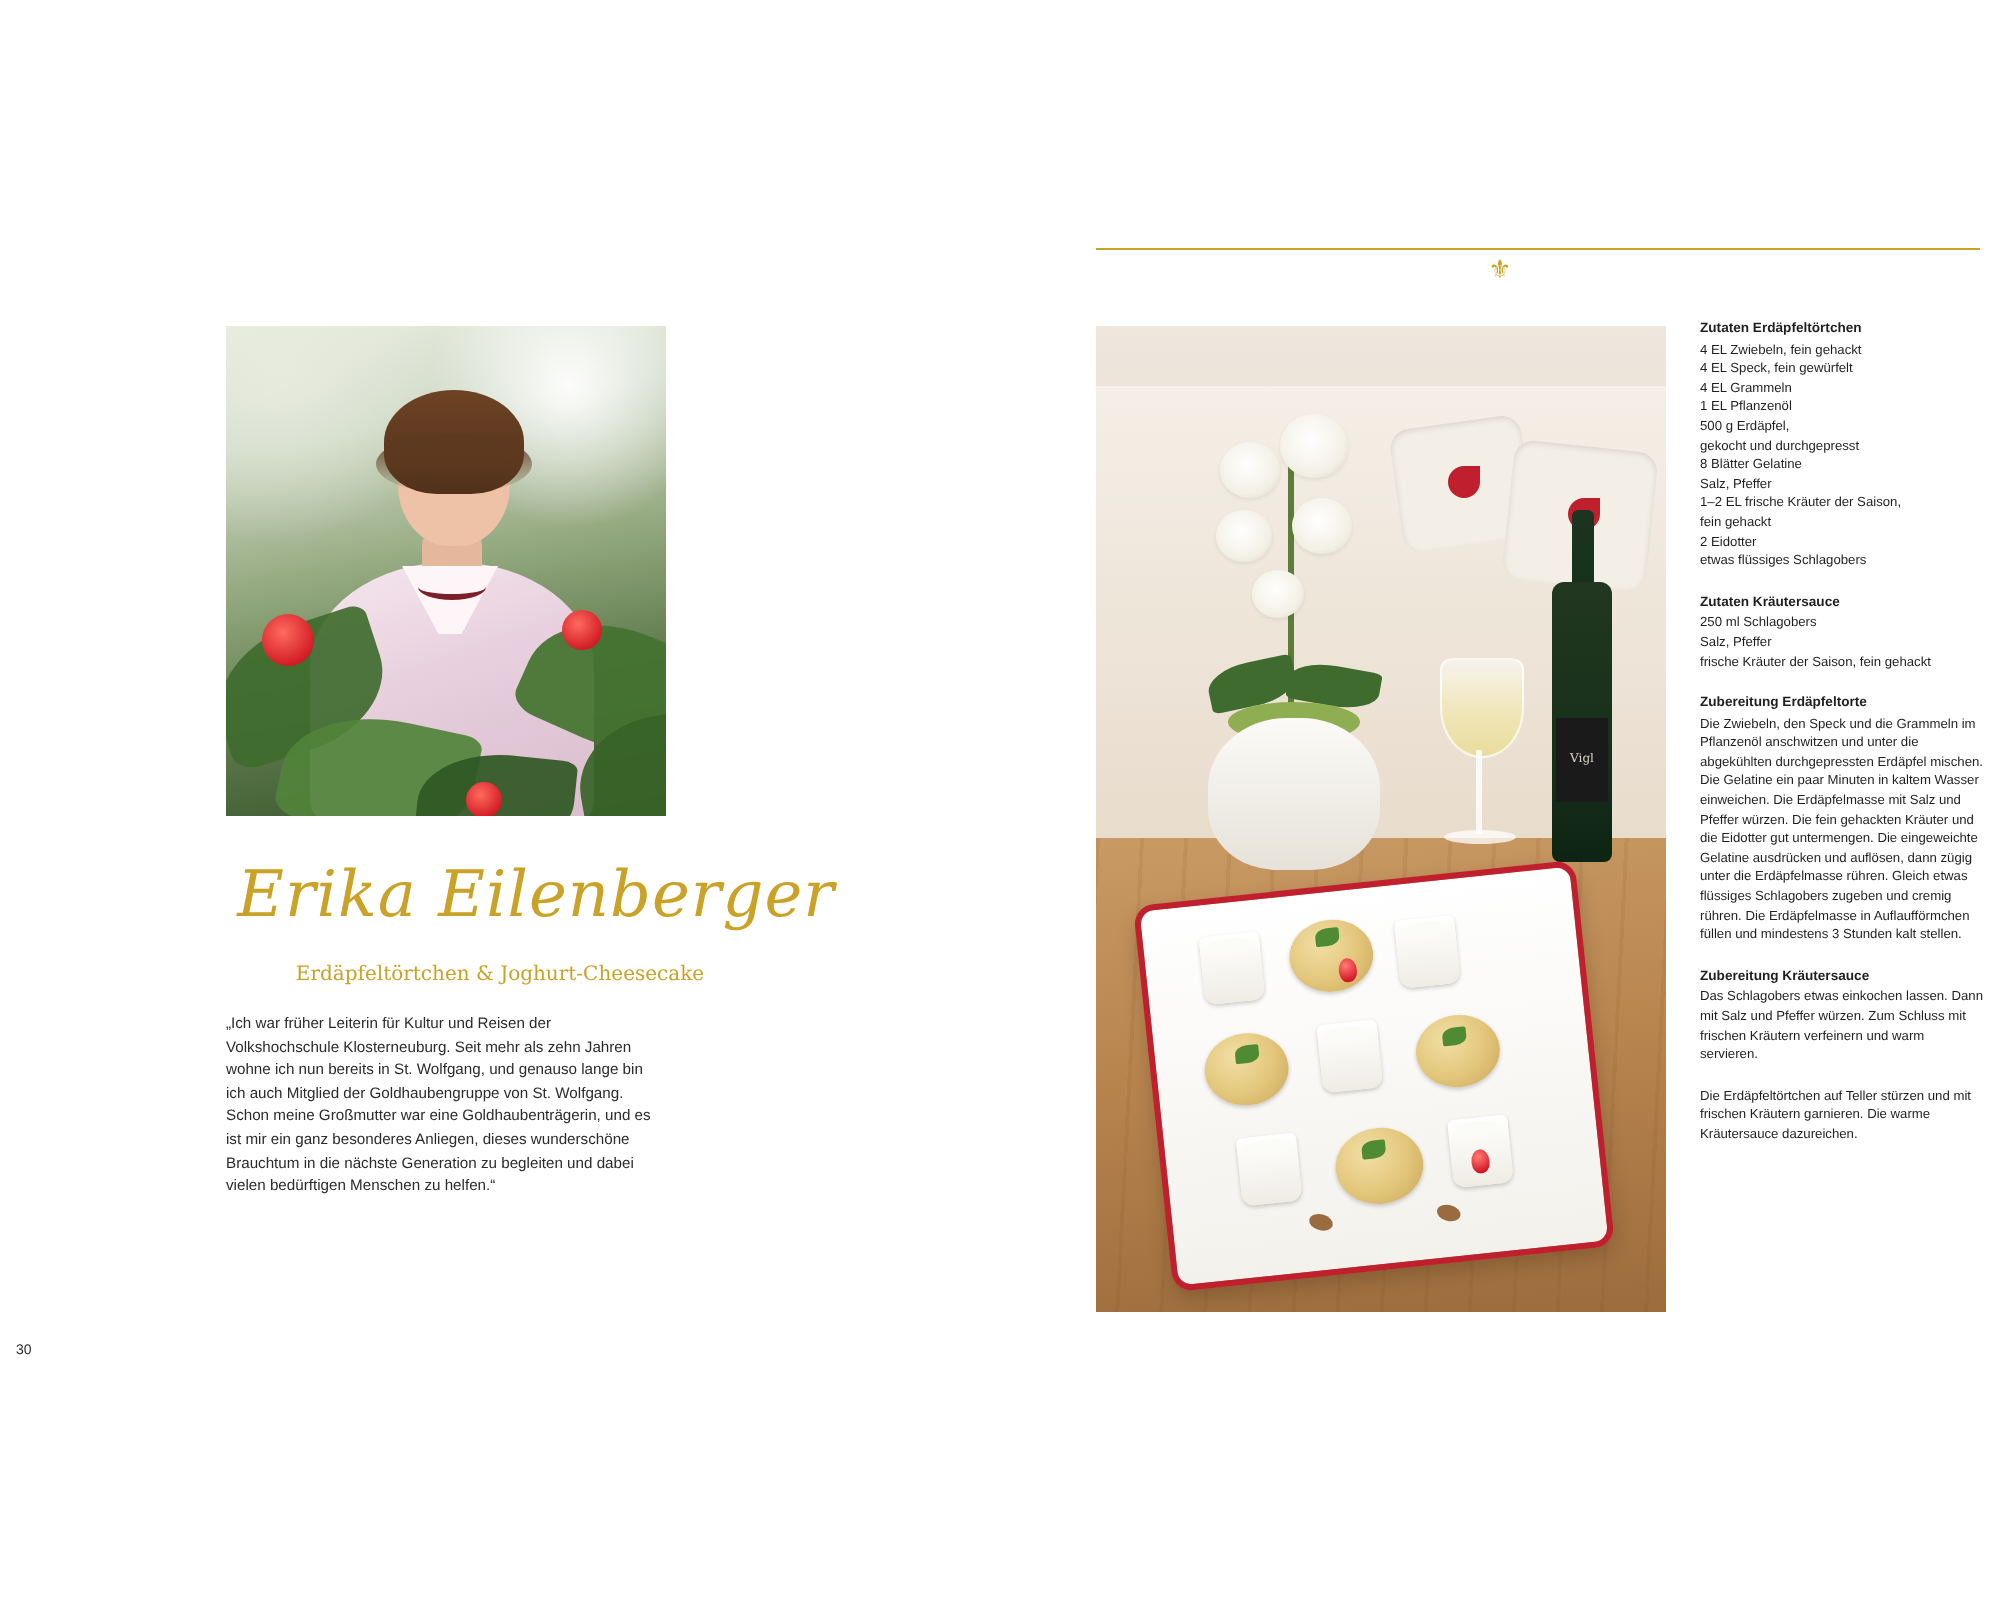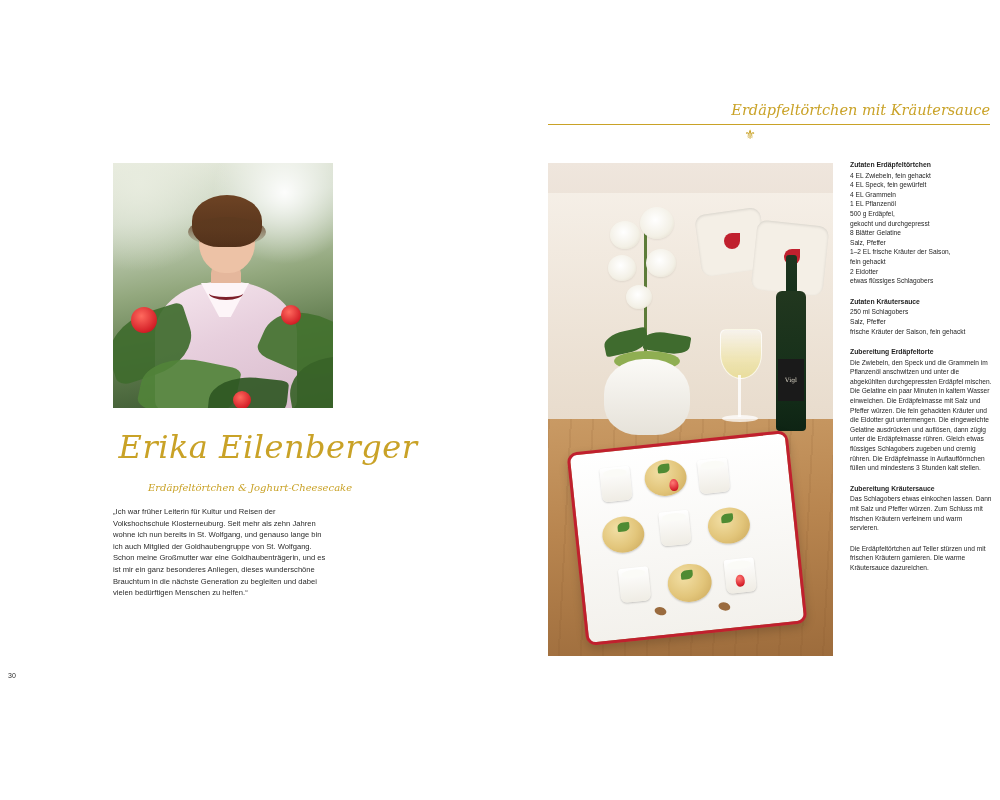--- a/index.html
+++ b/index.html
@@ -132,21 +132,20 @@
     color: #c9a227;
     letter-spacing: .5px;
     padding-left: 36px;
   }
   .subtitle {
     position: absolute;
     left: 0; right: 0;
     top: 482px;
     text-align: center;
     font-family: "DejaVu Serif", serif;
-    font-style: italic;
     font-size: 10px;
     color: #c9a227;
   }
   .intro {
     position: absolute;
     left: 113px;
     top: 506px;
     width: 220px;
     font-size: 7.6px;
     line-height: 11.6px;
@@ -421,21 +420,20 @@
     </div>
 
     <div class="name">Erika Eilenberger</div>
     <div class="subtitle">Erdäpfeltörtchen &amp; Joghurt-Cheesecake</div>
     <div class="intro">„Ich war früher Leiterin für Kultur und Reisen der Volkshochschule Klosterneuburg. Seit mehr als zehn Jahren wohne ich nun bereits in St. Wolfgang, und genauso lange bin ich auch Mitglied der Goldhaubengruppe von St. Wolfgang. Schon meine Großmutter war eine Goldhaubenträgerin, und es ist mir ein ganz besonderes Anliegen, dieses wunderschöne Brauchtum in die nächste Generation zu begleiten und dabei vielen bedürftigen Menschen zu helfen.“</div>
     <div class="folio-left">30</div>
   </div>
 
   <div class="page-right">
 
-    <div class="recipe-title">Erdäpfeltörtchen mit Kräutersauce</div>
     <div class="rule"></div>
     <div class="ornament">⚜</div>
 
     <div class="photo">
       <div class="photo-wall"></div>
       <div class="photo-bench"></div>
       <div class="pillow pillow-1"></div>
       <div class="pillow pillow-2"></div>
       <div class="pillow-dot dot-1"></div>
       <div class="pillow-dot dot-2"></div>

